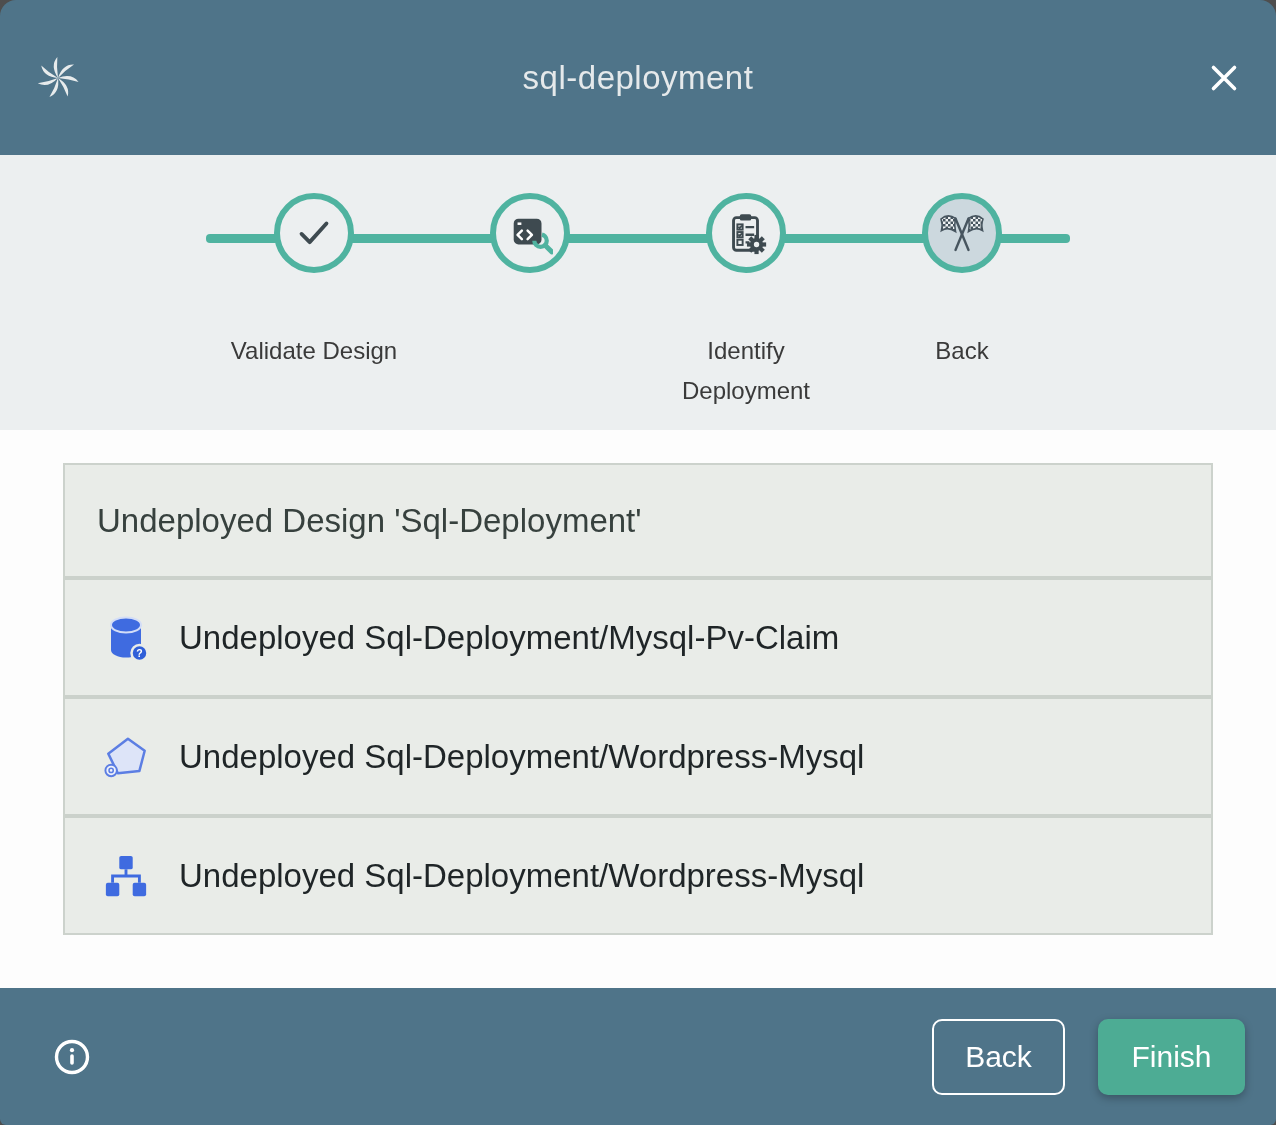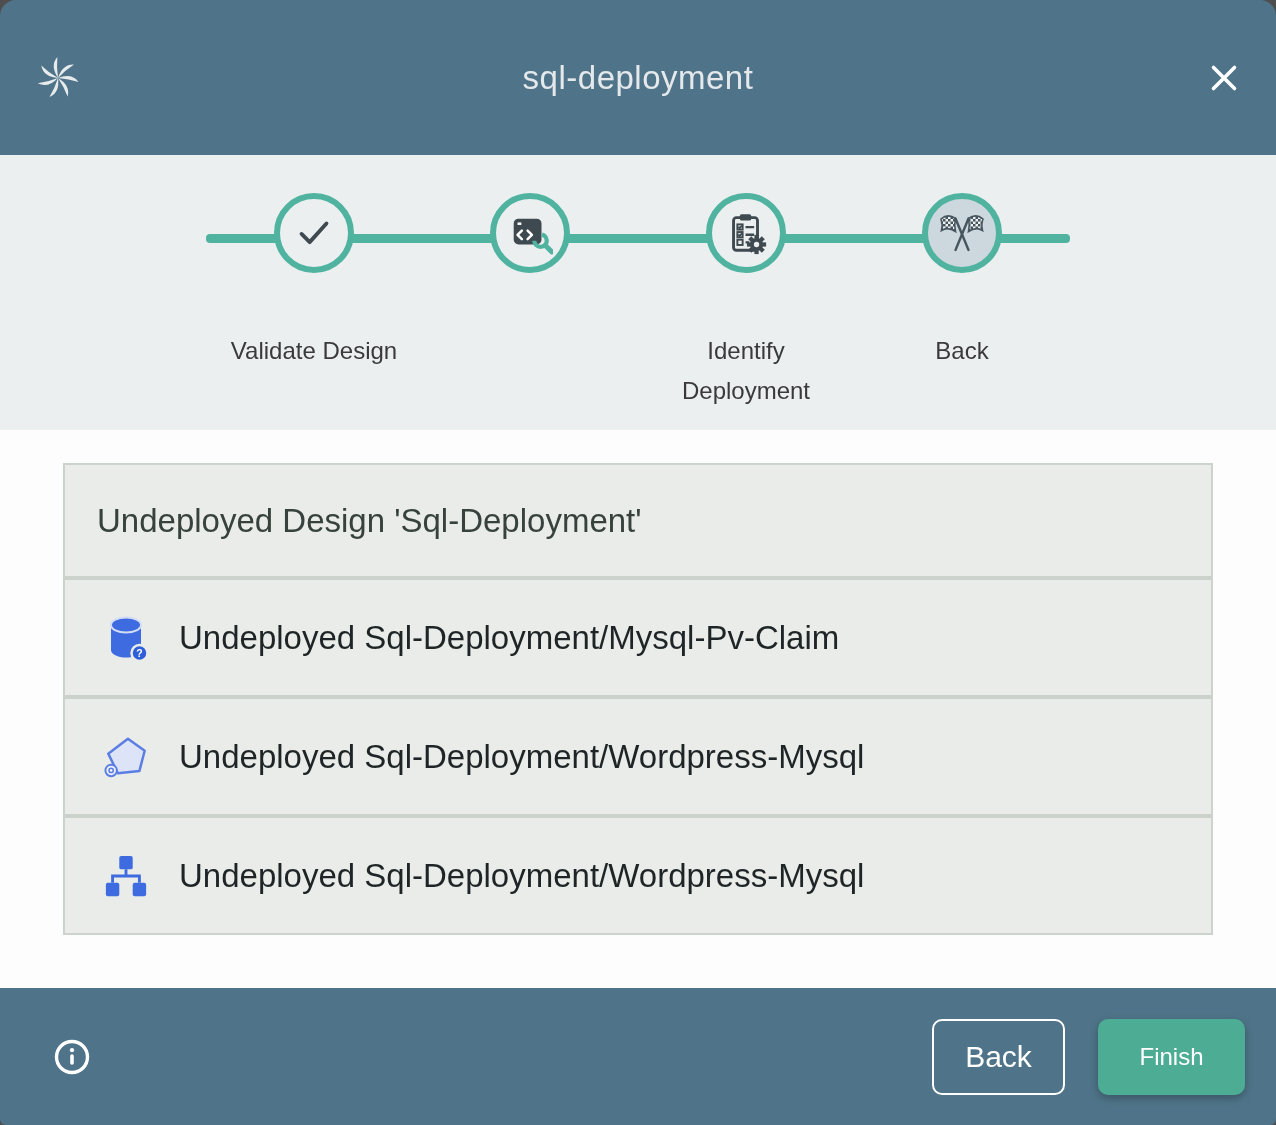--- a/index.html
+++ b/index.html
@@ -32,21 +32,21 @@
   .row .ic{width:48px;margin-right:29px;display:flex;align-items:center;justify-content:center;flex:0 0 auto;}
   .rtxt{font-size:33px;color:#1f2527;}
   .header-row .rtxt{color:#37413e;}
   
   .ftr{height:137px;background:#4f7489;display:flex;align-items:center;padding:0 31px;flex:0 0 auto;}
   .info-btn{background:none;border:none;padding:0;margin-left:21px;cursor:pointer;display:flex;}
   .spacer{flex:1;}
   .btn-back{width:133px;height:76px;border:2px solid #fff;border-radius:10px;background:transparent;
             color:#fff;font-size:30px;font-family:inherit;cursor:pointer;}
   .btn-finish{width:147px;height:76px;border:none;border-radius:10px;background:#4dac94;color:#fff;
-              font-size:24px;font-family:inherit;margin-left:33px;cursor:pointer;
+              font-size:30px;font-family:inherit;margin-left:33px;cursor:pointer;
               box-shadow:0 3px 8px rgba(0,0,0,.28);}
   .defs-holder{position:absolute;width:0;height:0;overflow:hidden;}
 </style>
 </head>
 <body>
 
 <svg class="defs-holder" aria-hidden="true">
   <defs>
     <pattern id="chk" width="5" height="5" patternUnits="userSpaceOnUse">
       <rect width="5" height="5" fill="#eef1f2"></rect>

